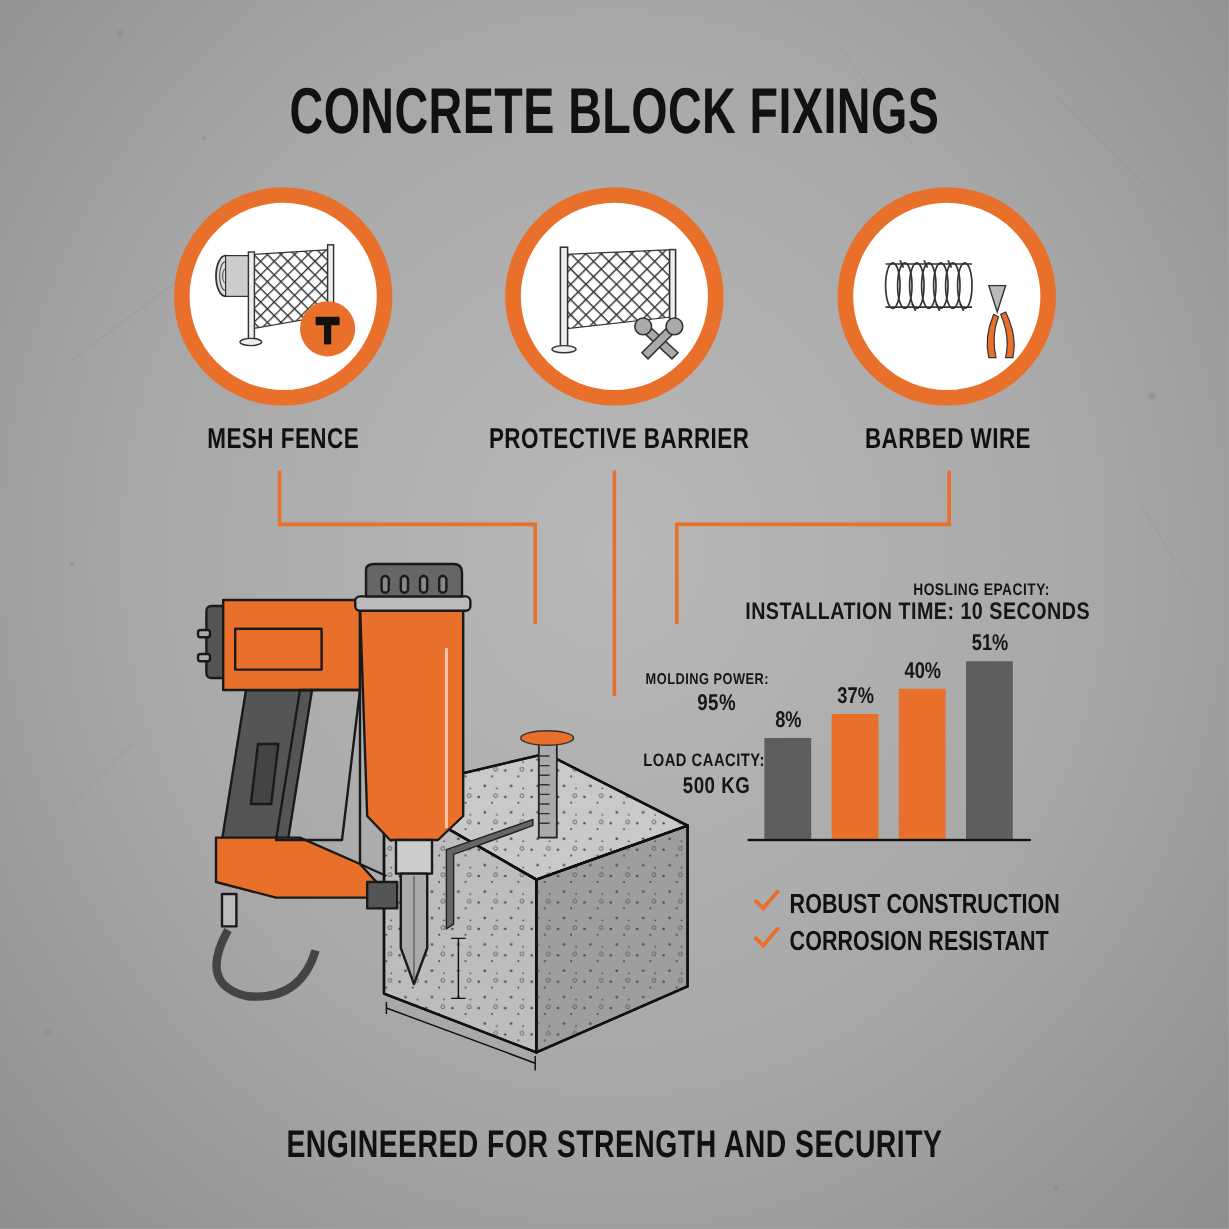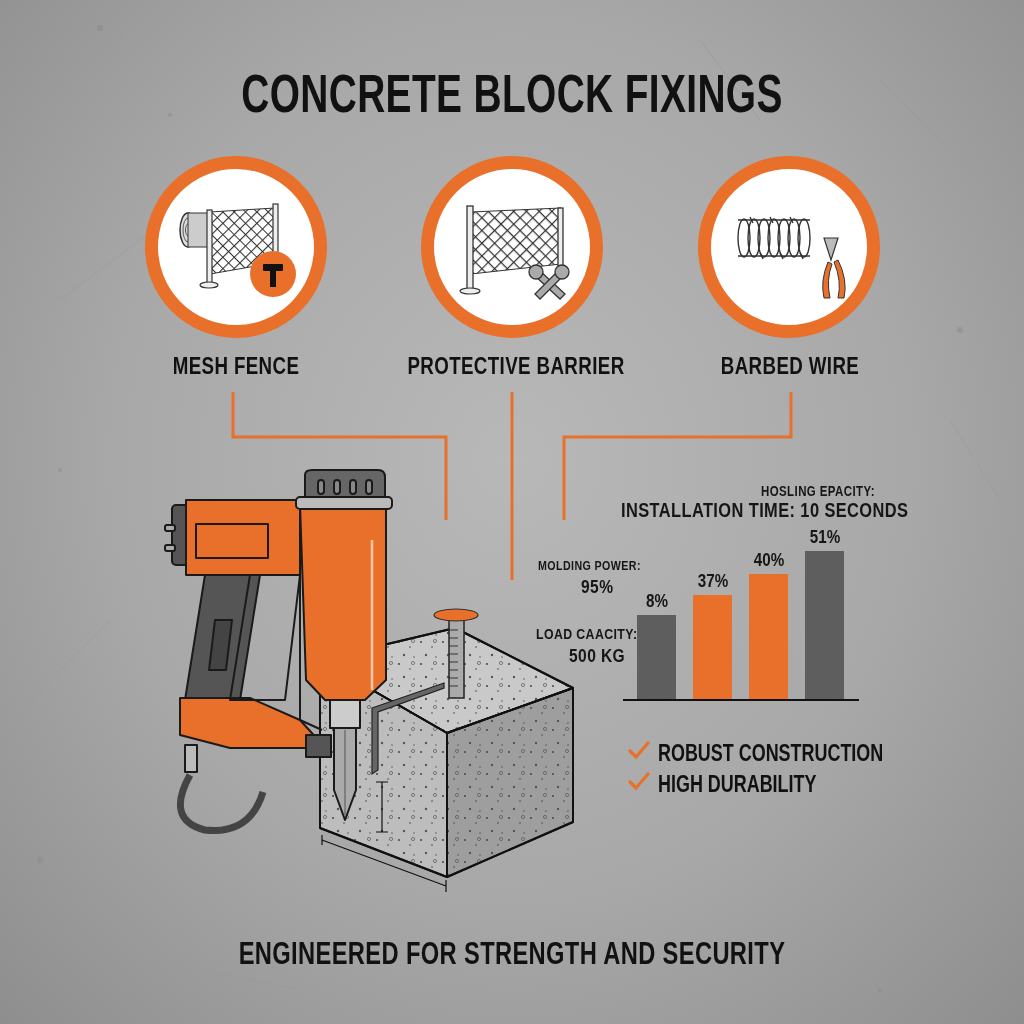--- a/index.html
+++ b/index.html
@@ -235,17 +235,17 @@
   <div class="feat">
     <svg viewBox="0 0 22 20">
         <path d="M2 11 L8 17 L20 3" fill="none" stroke="#e8702a" stroke-width="3.2" stroke-linecap="round"></path>
       </svg>
     <span>ROBUST CONSTRUCTION</span>
   </div>
   <div class="feat">
     <svg viewBox="0 0 22 20">
         <path d="M2 11 L8 17 L20 3" fill="none" stroke="#e8702a" stroke-width="3.2" stroke-linecap="round"></path>
       </svg>
-    <span>HIGH DURABILITY</span>
+    <span>CORROSION RESISTANT</span>
   </div>
 </div>
 
 <div class="cond footer">ENGINEERED FOR STRENGTH AND SECURITY</div>
 
 </body></html>

